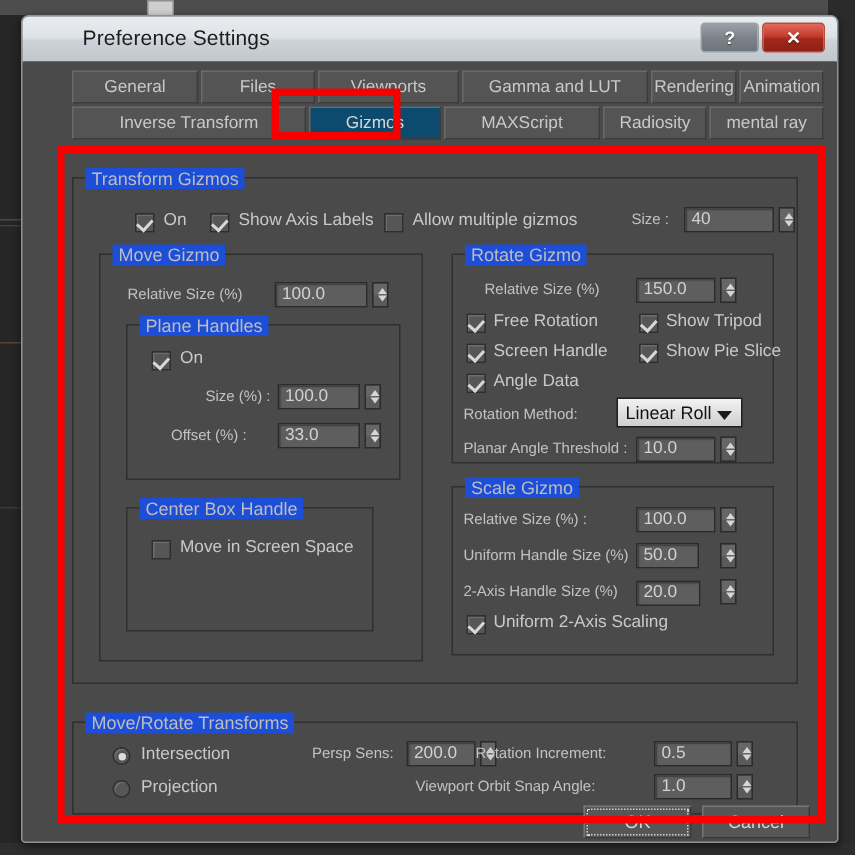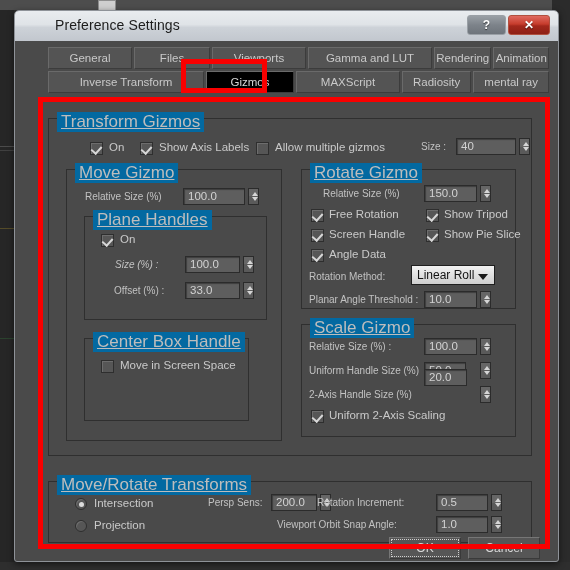--- a/index.html
+++ b/index.html
@@ -61,32 +61,32 @@
     background:#545454;
     border:1px solid #6a6a6a;
     border-bottom-color:#3c3c3c;border-right-color:#3c3c3c;
     margin-right:2px;
     display:flex;align-items:center;justify-content:center;
     font-size:11.5px;color:#c9c9c9;
     box-sizing:border-box;
     white-space:nowrap;
   }
   .tab:last-child{margin-right:0;}
-  .tab.sel{background:#000000;color:#d6d6d6;}
+  .tab.sel{background:#0c4a6e;color:#d6d6d6;}
 
   
   .group{
     position:absolute;
     border:1px solid #2f2f2f;
     box-sizing:border-box;
   }
   .group > .glabel{
     position:absolute;left:8px;top:-7px;
-    background:#0369a1;padding:0 4px;
-    font-size:17px;color:#bdbdbd;white-space:nowrap;text-decoration:underline;
+    background:#1d4ed8;padding:0 4px;
+    font-size:12px;color:#bdbdbd;white-space:nowrap;
   }
 
   .lbl{position:absolute;font-size:10px;color:#c2c2c2;white-space:nowrap;}
 
   
   .cb{position:absolute;width:13px;height:13px;box-sizing:border-box;
       background:#565656;border:1px solid #2e2e2e;
       box-shadow:inset 1px 1px 0 #6d6d6d;}
   .cb.on::after{
     content:"";position:absolute;left:2px;top:1px;width:5px;height:8px;
@@ -201,21 +201,21 @@
         <span class="lbl" style="left:18px;top:21px;">Relative Size (%)</span>
         <div class="fld" style="left:116px;top:18px;width:62px;">100.0</div>
         <div class="spin" style="left:181px;top:18px;"></div>
 
         <div class="group" style="left:17px;top:46px;width:183px;height:104px;">
           <span class="glabel">Plane Handles</span>
 
           <div class="cb on" style="left:16px;top:17px;"></div>
           <span class="cbtext" style="left:35px;top:16px;">On</span>
 
-          <span class="lbl" style="left:30px;top:42px;font-style:italic;">Size (%) :</span>
+          <span class="lbl" style="left:52px;top:42px;">Size (%) :</span>
           <div class="fld" style="left:100px;top:39px;width:55px;">100.0</div>
           <div class="spin" style="left:158px;top:39px;"></div>
 
           <span class="lbl" style="left:29px;top:68px;">Offset (%) :</span>
           <div class="fld" style="left:100px;top:65px;width:55px;">33.0</div>
           <div class="spin" style="left:158px;top:65px;"></div>
         </div>
 
         <div class="group" style="left:17px;top:168px;width:165px;height:83px;">
           <span class="glabel">Center Box Handle</span>
@@ -260,21 +260,21 @@
 
         <span class="lbl" style="left:7px;top:16px;">Relative Size (%) :</span>
         <div class="fld" style="left:122px;top:13px;width:53px;">100.0</div>
         <div class="spin" style="left:178px;top:13px;"></div>
 
         <span class="lbl" style="left:7px;top:40px;">Uniform Handle Size (%)</span>
         <div class="fld" style="left:122px;top:37px;width:42px;">50.0</div>
         <div class="spin" style="left:178px;top:37px;"></div>
 
         <span class="lbl" style="left:7px;top:64px;">2-Axis Handle Size (%)</span>
-        <div class="fld" style="left:122px;top:44px;width:43px;">20.0</div>
+        <div class="fld" style="left:122px;top:62px;width:43px;">20.0</div>
         <div class="spin" style="left:178px;top:61px;"></div>
 
         <div class="cb on" style="left:9px;top:85px;"></div>
         <span class="cbtext" style="left:27px;top:84px;">Uniform 2-Axis Scaling</span>
       </div>
     </div>
 
     <div class="group" style="left:32px;top:440px;width:484px;height:62px;">
       <span class="glabel">Move/Rotate Transforms</span>
 

